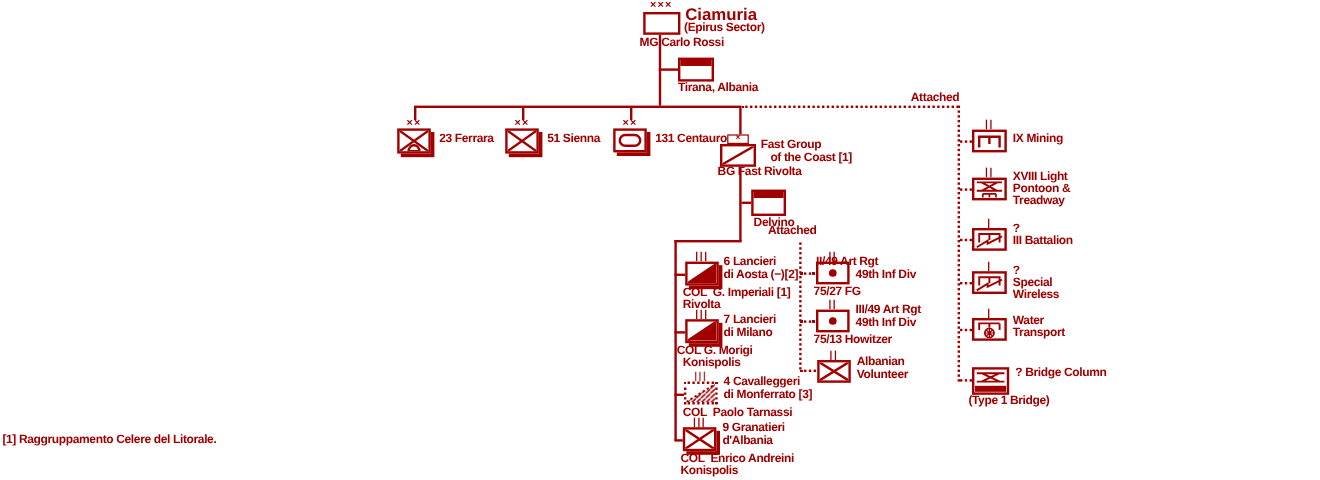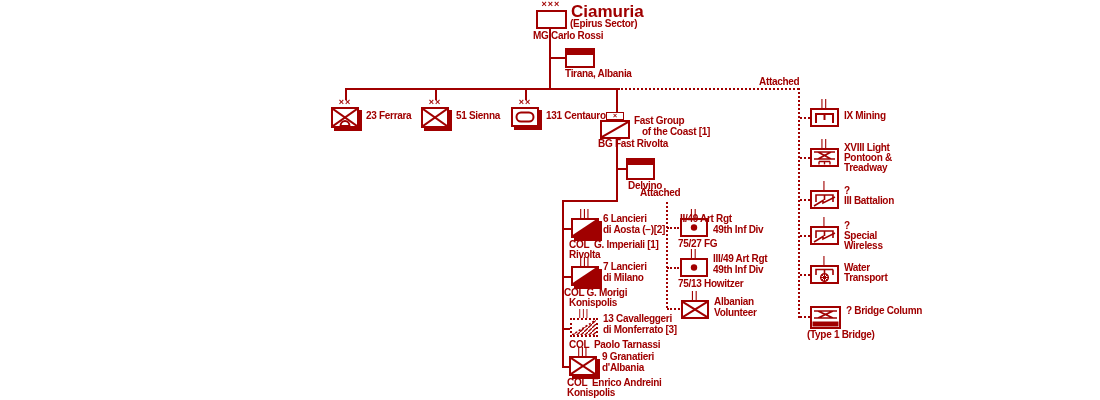--- a/index.html
+++ b/index.html
@@ -1,20 +1,20 @@
 <!DOCTYPE html>
 <html><head>
 <meta charset="utf-8">
 <style>
   html,body{margin:0;padding:0;background:#fff;}
   .chart{position:relative;width:1100px;height:400px;background:#fff;overflow:hidden;
          font-family:"Liberation Sans",sans-serif;color:#A00000;}
   .lbl{position:absolute;font-size:10px;font-weight:bold;line-height:10.5px;
        white-space:pre;letter-spacing:-0.3px;}
-  .title{font-size:17px;letter-spacing:0;}
+  .title{font-size:14px;letter-spacing:0;}
   .box{position:absolute;border:2px solid #A00000;background:#fff;box-sizing:border-box;}
   .shadow{box-shadow:3px 3px 0 #A00000;}
   .dashed{border-style:dotted;}
   .hqbar{position:absolute;left:0;top:0;right:0;height:5px;background:#A00000;}
   .ech{position:absolute;font-size:9px;font-weight:bold;text-align:center;
        letter-spacing:1px;line-height:9px;white-space:pre;}
   .ticks{font-size:8.5px;letter-spacing:1.3px;}
   .hline{position:absolute;height:0;border-top:2px solid #A00000;}
   .vline{position:absolute;width:0;border-left:2px solid #A00000;}
   .hdot{border-top-style:dotted;}
@@ -144,21 +144,21 @@
       <defs>
         <pattern id="hp" width="4" height="4" patternUnits="userSpaceOnUse">
           <rect width="4" height="4" fill="#fff"></rect>
           <path d="M0,4 L4,0" stroke="#A00000" stroke-width="1.3"></path>
         </pattern>
       </defs>
       <polygon points="0,15 24,0 24,15" fill="url(#hp)"></polygon>
       <line x1="0" y1="15" x2="24" y2="0" stroke="#A00000" stroke-width="1.6" stroke-dasharray="2,2"></line>
     </svg>
   </div>
-  <div class="lbl" style="left:603px;top:314px">13 Cavalleggeri</div>
+  <div class="lbl" style="left:603px;top:314px">4 Cavalleggeri</div>
   <div class="lbl" style="left:603px;top:325px">di Monferrato [3]</div>
   <div class="lbl" style="left:569px;top:340px">COL  Paolo Tarnassi</div>
 
   <div class="ech ticks" style="left:569px;top:347px;width:28px">|||</div>
   <div class="box shadow" style="left:569px;top:356px;width:28px;height:20px">
     <svg class="sym" viewBox="0 0 24 16" preserveAspectRatio="none">
       <line x1="0" y1="0" x2="24" y2="16" stroke="#A00000" stroke-width="2"></line>
       <line x1="24" y1="0" x2="0" y2="16" stroke="#A00000" stroke-width="2"></line>
     </svg>
   </div>
@@ -250,14 +250,15 @@
 
   <div class="box" style="left:810px;top:306px;width:31px;height:23px">
     <svg class="sym" viewBox="0 0 27 19" preserveAspectRatio="none">
       <path d="M2,3 H25 M2,10 H25 M6,3 L13.5,6.5 L21,3 M6,10 L13.5,6.5 L21,10" fill="none" stroke="#A00000" stroke-width="1.6"></path>
       <rect x="0.5" y="13.5" width="26" height="5" fill="#A00000"></rect>
     </svg>
   </div>
   <div class="lbl" style="left:846px;top:306px">? Bridge Column</div>
   <div class="lbl" style="left:807px;top:330px">(Type 1 Bridge)</div>
 
+  <div class="lbl" style="left:2px;top:362px">[1] Raggruppamento Celere del Litorale.</div>
 
 </div>
 
 </body></html>

